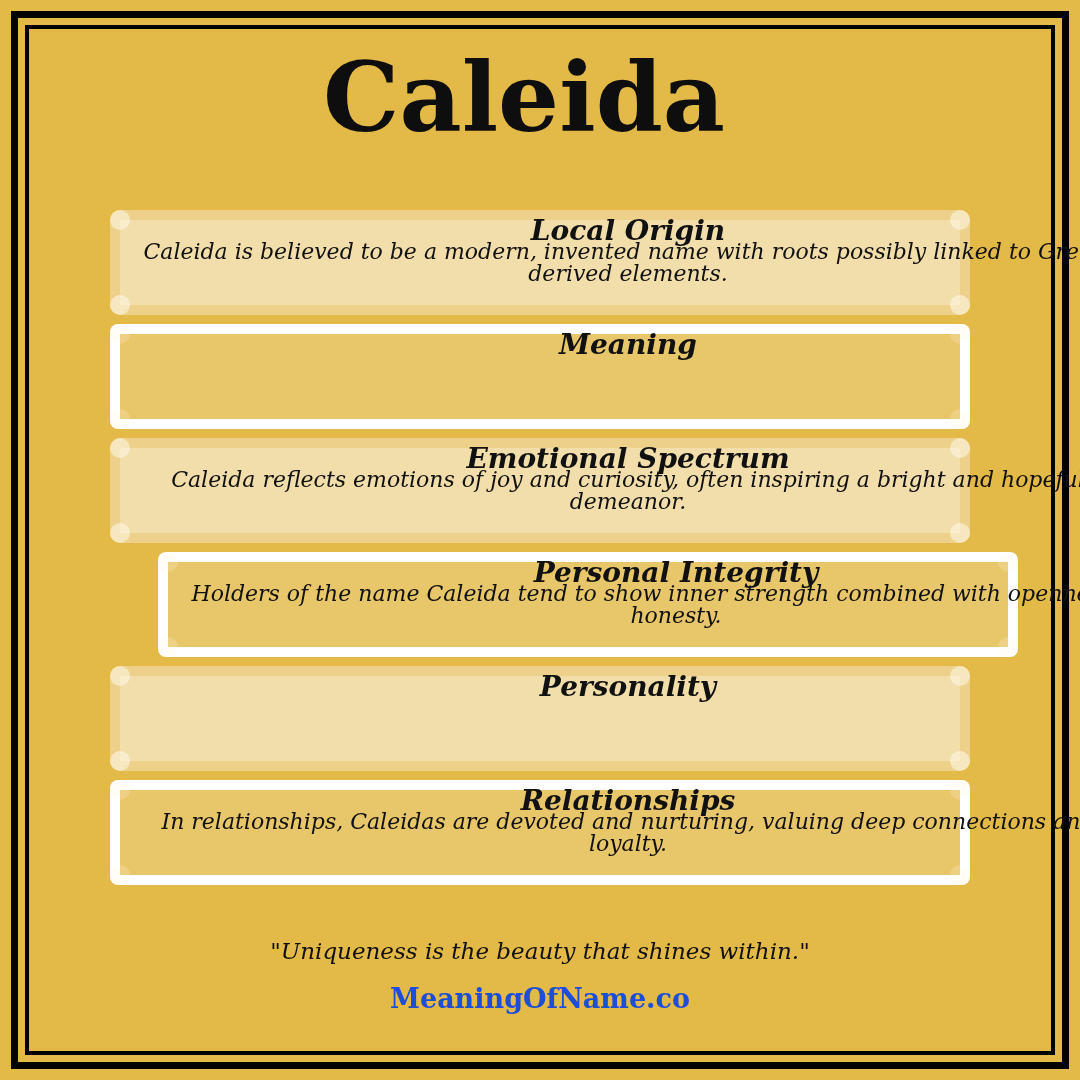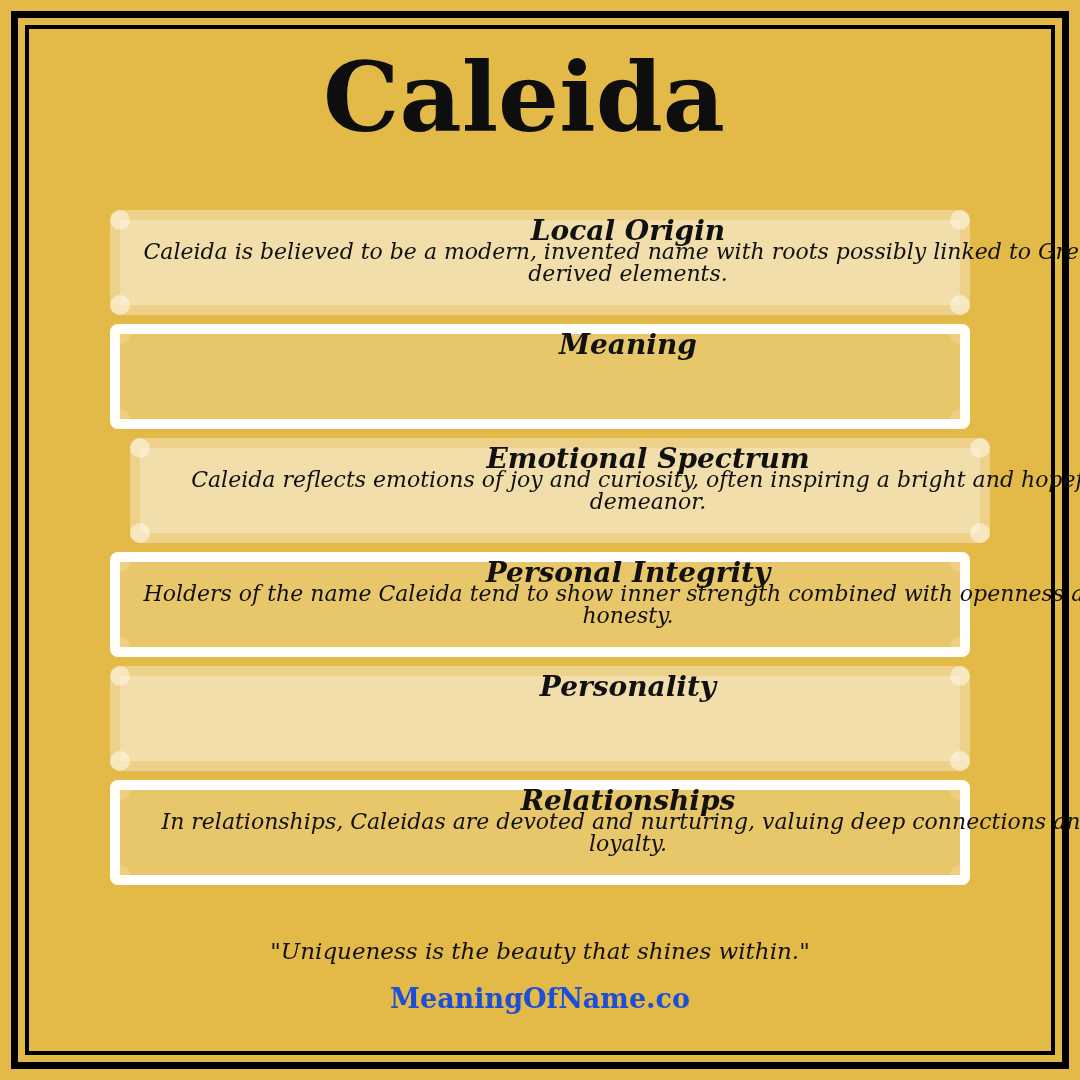--- a/index.html
+++ b/index.html
@@ -48,33 +48,33 @@
   <div class="panel"></div>
   <span class="dot tl"></span>
   <span class="dot tr"></span>
   <span class="dot bl"></span>
   <span class="dot br"></span>
   <div class="card-content">
     <div class="card-title">Meaning</div>
   </div>
 </div>
 
-<div class="card light" style="top:438px;margin-left:20px;">
+<div class="card light" style="top:438px;">
   <div class="panel"></div>
   <span class="dot tl"></span>
   <span class="dot tr"></span>
   <span class="dot bl"></span>
   <span class="dot br"></span>
   <div class="card-content">
     <div class="card-title">Emotional Spectrum</div>
     <div class="card-text">Caleida reflects emotions of joy and curiosity, often inspiring a bright and hopeful demeanor.</div>
   </div>
 </div>
 
-<div class="card dark" style="top:552px;">
+<div class="card dark" style="top:552px;margin-left:48px;">
   <div class="panel"></div>
   <span class="dot tl"></span>
   <span class="dot tr"></span>
   <span class="dot bl"></span>
   <span class="dot br"></span>
   <div class="card-content">
     <div class="card-title">Personal Integrity</div>
     <div class="card-text">Holders of the name Caleida tend to show inner strength combined with openness and honesty.</div>
   </div>
 </div>

